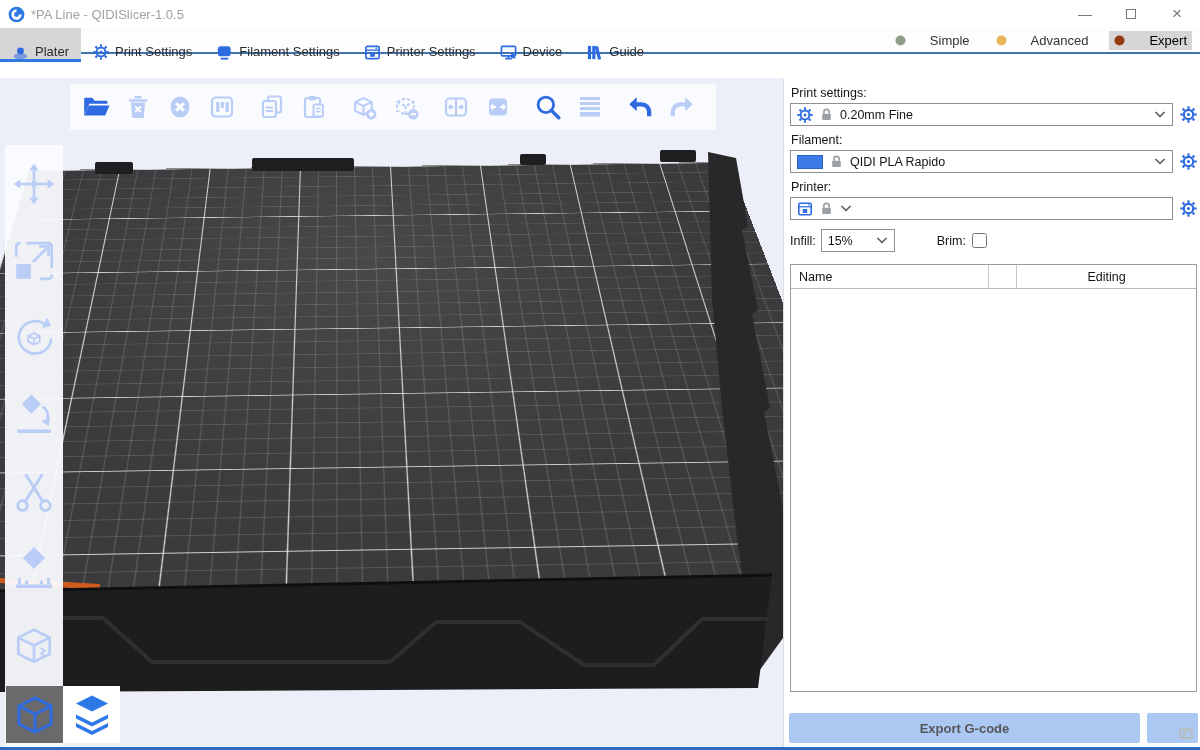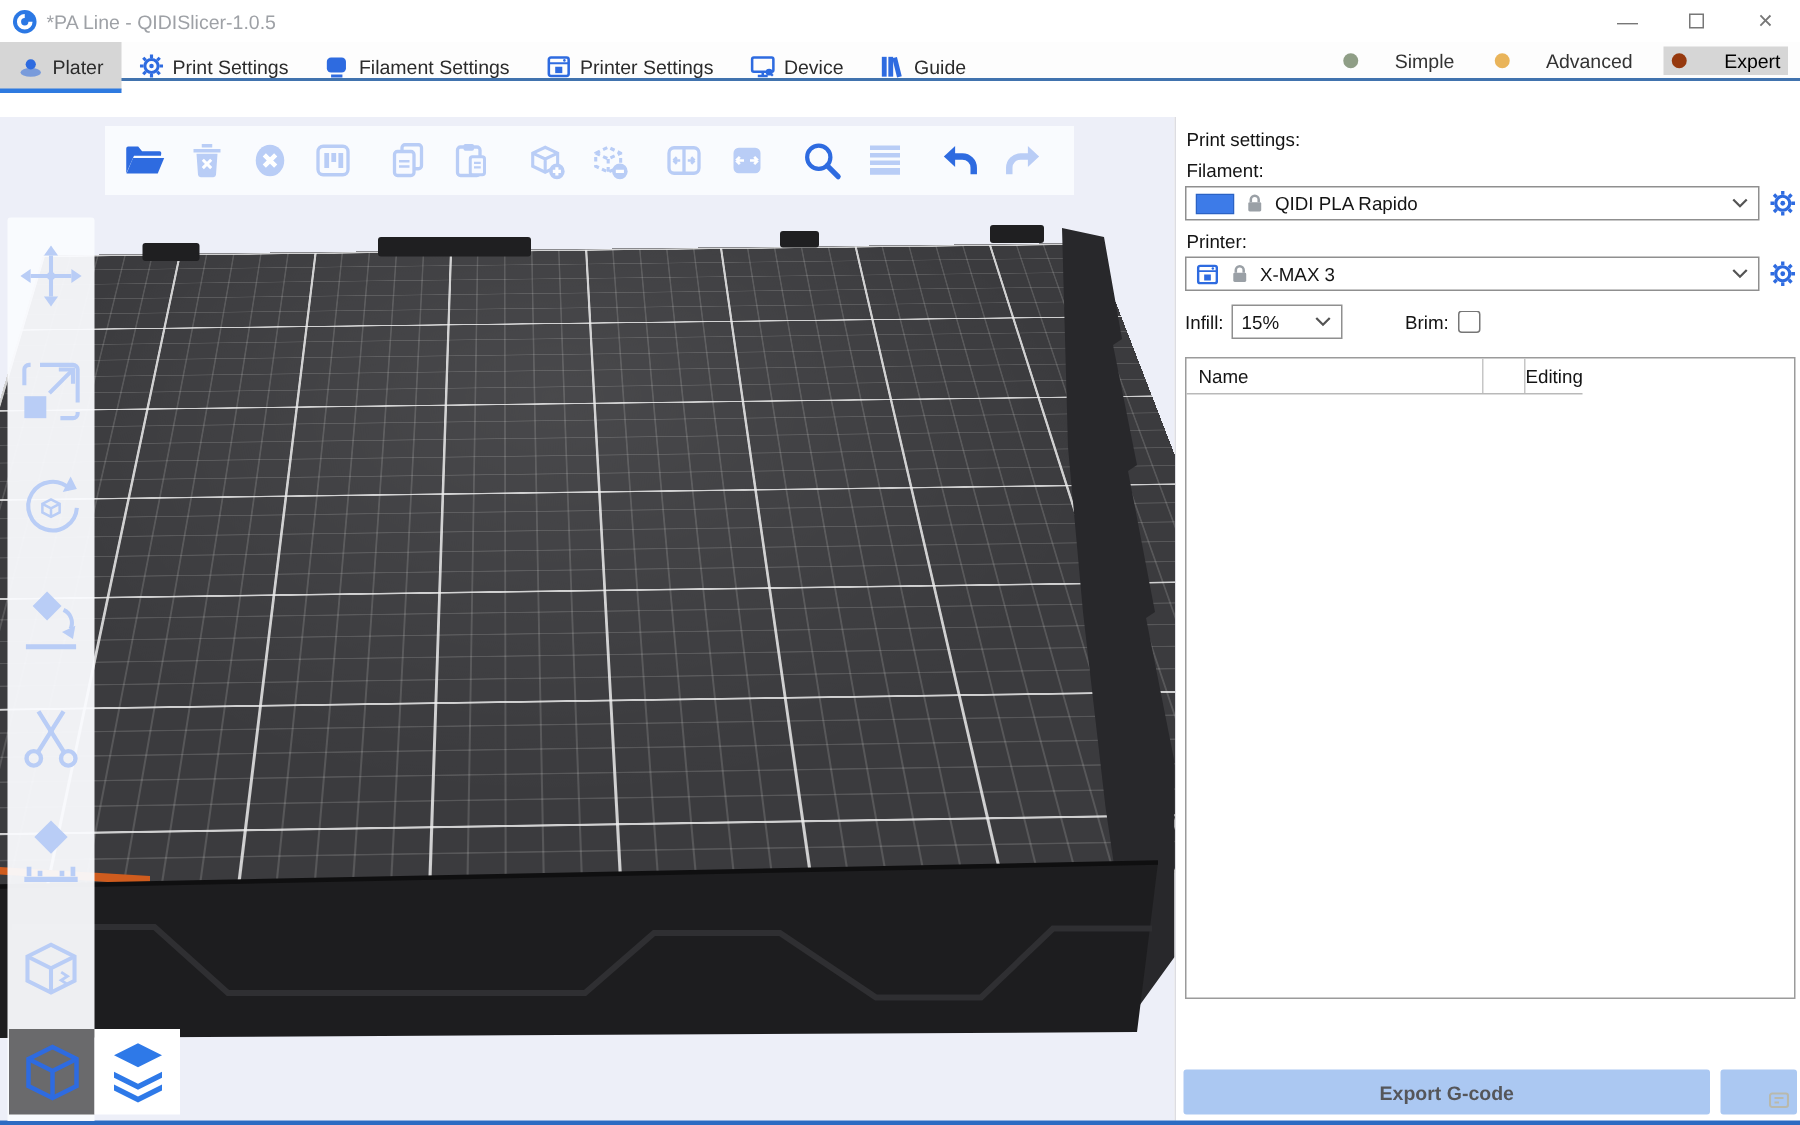--- a/index.html
+++ b/index.html
@@ -14,21 +14,21 @@
   .win-controls { margin-left:auto; display:flex; height:100%; }
   .win-btn { width:46px; display:flex; align-items:center; justify-content:center; color:#777; font-size:14px; cursor:default; }
   .maxi-glyph { width:10px; height:10px; border:1px solid #777; display:inline-block; }
 
   
   .menubar { height:24px; display:flex; align-items:center; padding-left:4px; background:#fff; }
   .menu-item { padding:2px 11px; color:#3c3c3c; }
 
   
   .tabbar { height:26px; display:flex; align-items:stretch; background:#fdfdfd; border-bottom:2px solid #4173ae; }
-  .tab { display:flex; align-items:center; gap:6px; padding:16px 12px; color:#2b2b2b; position:relative; }
+  .tab { display:flex; align-items:flex-start; gap:6px; padding:16px 12px; color:#2b2b2b; position:relative; }
   .tab .ticon { color:#2e6be0; display:block; }
   .tab.selected { background:#d6d6d6; }
   .tab.selected::after { content:""; position:absolute; left:0; right:0; bottom:-2px; height:3px; background:#2e7ae0; }
   .modes { margin-left:auto; display:flex; align-items:center; gap:16px; padding-right:8px; }
   .mode { display:flex; align-items:center; gap:24px; color:#333; padding:2px 5px; }
   .mode.selected { background:#d6d6d6; font-weight:normal; color:#000; }
 
   
   .main { position:absolute; top:78px; left:0; right:0; bottom:3px; display:flex; }
   .viewport { position:relative; width:783px; height:100%; background:#edeff8; overflow:hidden; }
@@ -74,21 +74,21 @@
   .cmb-gear { color:#2e6be0; flex:0 0 auto; display:block; }
   .cmb-lock { color:#9aa0a6; flex:0 0 auto; display:block; }
   .gear-btn { width:20px; height:20px; margin-left:5px; display:flex; align-items:center; justify-content:center; color:#2e6be0; flex:0 0 auto; }
   .small-row { display:flex; align-items:center; margin-top:9px; }
   .small-row .rl { font-size:12.5px; color:#141414; }
   .supports-combo { margin-left:6px; }
   .infill-combo { flex:0 0 74px; margin-left:5px; }
   .brim-lbl { margin-left:42px; }
   .brim-check { width:15px; height:15px; margin-left:6px; accent-color:#2e6be0; }
 
-  .obj-table { margin-top:12px; margin-right:1px; height:428px; border:1px solid #9b9b9b; background:#fff; display:flex; flex-direction:row; }
+  .obj-table { margin-top:12px; margin-right:1px; height:428px; border:1px solid #9b9b9b; background:#fff; display:flex; flex-direction:column; }
   .obj-head { display:flex; height:24px; border-bottom:1px solid #b9b9b9; align-items:center; font-size:12.5px; color:#141414; }
   .oh-name { width:198px; padding-left:8px; border-right:1px solid #c6c6c6; height:100%; display:flex; align-items:center; }
   .oh-mid { width:28px; border-right:1px solid #c6c6c6; height:100%; }
   .oh-edit { flex:1; display:flex; align-items:center; justify-content:center; height:100%; }
   .obj-body { flex:1; }
 
   .export-row { position:absolute; left:5px; right:2px; bottom:4px; display:flex; gap:7px; }
   .export-btn { flex:1; height:30px; background:#abc8f2; border:none; border-radius:2px;
     font-family:inherit; font-weight:bold; font-size:13px; color:#55565a; display:flex; align-items:center; justify-content:center; }
   .export-sd-btn { flex:0 0 51px; height:30px; background:#abc8f2; border:none; border-radius:2px; position:relative; }
@@ -416,20 +416,39 @@
             <path d="M6 21.5 L22 29.5 L38 21.5 L38 25.5 L22 33.5 L6 25.5 Z"></path>
             <path d="M6 30 L22 38 L38 30 L38 34 L22 42 L6 34 Z"></path>
           </svg>
         </div>
       </div>
     </div>
 
     <div class="panel">
 
       <div class="p-label">Print settings:</div>
+      <div class="combo-row">
+        <div class="combo">
+          <svg class="cmb-gear" width="16" height="16" viewBox="0 0 16 16">
+              <use href="#sym-gear"></use>
+            </svg>
+          <svg class="cmb-lock" width="15" height="15" viewBox="0 0 16 16">
+              <use href="#sym-lock"></use>
+            </svg>
+          <span class="val">0.20mm Fine</span>
+          <svg class="chev" width="12" height="7" viewBox="0 0 12 7">
+              <use href="#sym-chevron"></use>
+            </svg>
+        </div>
+        <div class="gear-btn">
+          <svg width="17" height="17" viewBox="0 0 16 16">
+              <use href="#sym-gear"></use>
+            </svg>
+        </div>
+      </div>
 
       <div class="p-label" style="margin-top:7px">Filament:</div>
       <div class="combo-row">
         <div class="combo">
           <svg width="26" height="14" viewBox="0 0 26 14">
             <rect x="0.5" y="0.5" width="25" height="13" stroke="#2b62c4" fill="#3d7be8"></rect>
           </svg>
           <svg class="cmb-lock" width="15" height="15" viewBox="0 0 16 16">
               <use href="#sym-lock"></use>
             </svg>
@@ -450,21 +469,20 @@
         <div class="combo">
           <svg class="cmb-gear" width="16" height="16" viewBox="0 0 18 18">
             <rect x="2" y="2.5" width="14" height="13" rx="1.5" fill="none" stroke="currentColor" stroke-width="1.8"></rect>
             <path d="M2 6.5 h14" stroke="currentColor" stroke-width="1.4"></path>
             <rect x="6.5" y="9" width="5" height="4.5" fill="currentColor"></rect>
             <circle cx="13" cy="4.5" r="0.9" fill="currentColor"></circle>
           </svg>
           <svg class="cmb-lock" width="15" height="15" viewBox="0 0 16 16">
               <use href="#sym-lock"></use>
             </svg>
-          <span class="val">X-MAX 3</span>
           <svg class="chev" width="12" height="7" viewBox="0 0 12 7">
               <use href="#sym-chevron"></use>
             </svg>
         </div>
         <div class="gear-btn">
           <svg width="17" height="17" viewBox="0 0 16 16">
               <use href="#sym-gear"></use>
             </svg>
         </div>
       </div>

